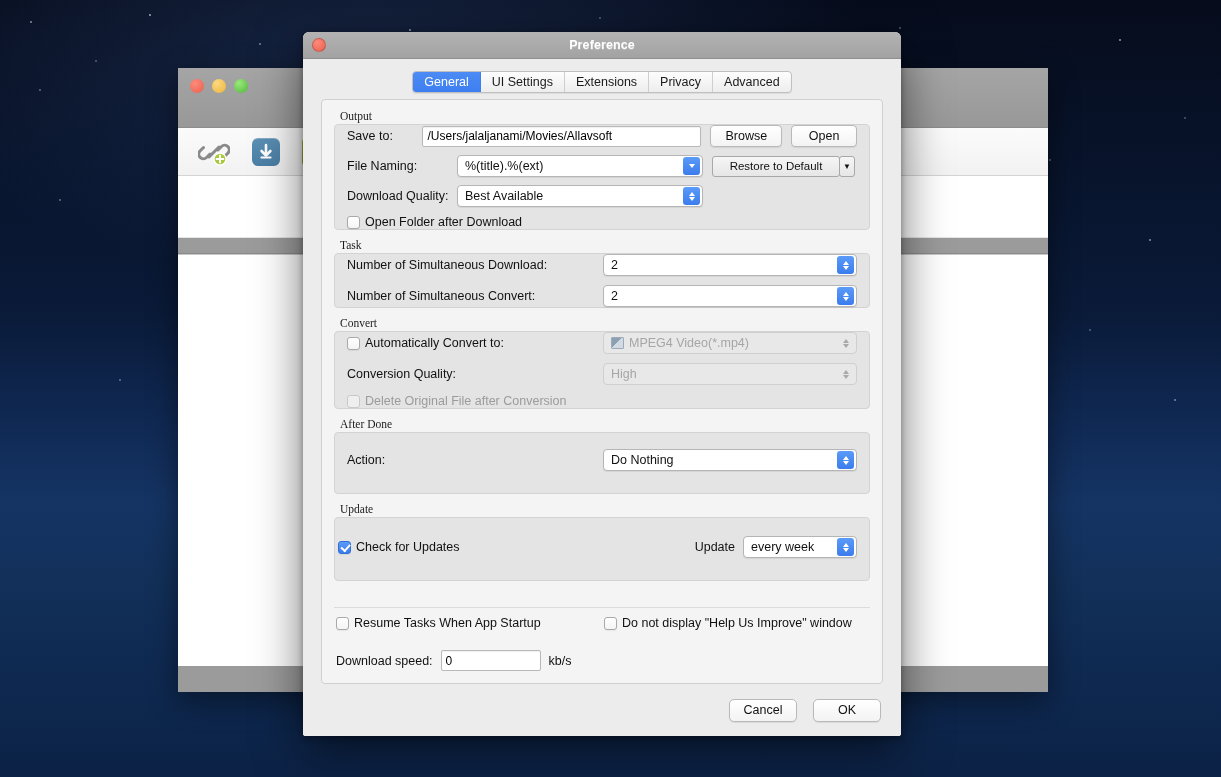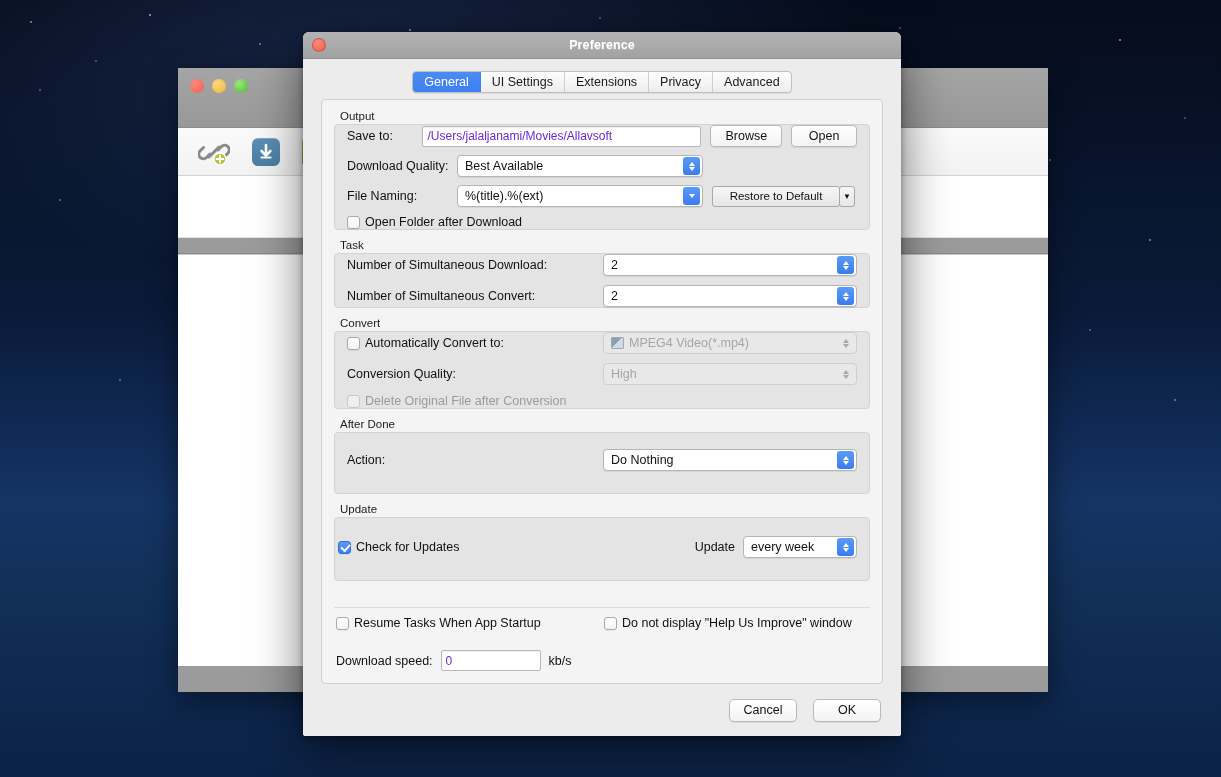--- a/index.html
+++ b/index.html
@@ -190,41 +190,41 @@
     border: 1px solid #d0d0d0;
     border-radius: 4px;
     padding: 10px 12px 0 12px;
     display: flex; flex-direction: column;
     position: relative;
   }
 
   .group { margin-bottom: 9px; }
   .group-label {
     font-size: 11.5px; color: #1b1b1b;
-    margin-left: 6px; margin-bottom: 2px;
+    margin-left: 6px; margin-bottom: 2px; font-family: Liberation Serif, serif;
   }
   .group-box {
     background: #e4e4e4;
     border: 1px solid #d3d3d3;
     border-radius: 4px;
     padding: 0 12px;
   }
 
   .row { display: flex; align-items: center; margin-bottom: 8px; }
   .row:last-child { margin-bottom: 0; }
   .lbl { font-size: 12.5px; color: #111; white-space: nowrap; }
 
   
   .tinput {
     background: #ffffff;
     border: 1px solid #b8b8b8;
     border-radius: 2px;
     height: 21px;
     font-size: 12px;
-    color: #6d28d9;
+    color: #000000;
     padding: 0 4px;
     display: flex; align-items: center;
     box-shadow: inset 0 1px 1px rgba(0,0,0,.06);
   }
 
   
   .btn {
     height: 22px;
     min-width: 62px;
     background: linear-gradient(to bottom, #ffffff, #f3f3f3);
@@ -431,40 +431,40 @@
         <div class="group-box">
 
           <div class="row">
             <span class="lbl" style="width:78px">Save to:</span>
             <span class="tinput" style="width:288px">/Users/jalaljanami/Movies/Allavsoft</span>
             <span class="btn" style="margin-left:9px;width:74px">Browse</span>
             <span class="btn" style="margin-left:9px;width:68px">Open</span>
           </div>
 
           <div class="row">
+            <span class="lbl" style="width:110px">File Naming:</span>
+            <span class="popup" style="width:246px">
+              <span>%(title).%(ext)</span>
+              <span class="chev">
+                <i class="arrow-dn"></i>
+              </span>
+            </span>
+            <span class="btn flat" style="margin-left:9px;width:128px;height:21px">Restore to Default</span>
+            <span class="btn flat" style="width:16px;min-width:16px;height:21px;margin-left:-1px;font-size:8px">▼</span>
+          </div>
+
+          <div class="row">
             <span class="lbl" style="width:110px">Download Quality:</span>
             <span class="popup" style="width:246px">
               <span>Best Available</span>
               <span class="stepper">
                 <i class="arrow-up"></i>
                   <i class="arrow-dn"></i>
               </span>
             </span>
-          </div>
-
-          <div class="row">
-            <span class="lbl" style="width:110px">File Naming:</span>
-            <span class="popup" style="width:246px">
-              <span>%(title).%(ext)</span>
-              <span class="chev">
-                <i class="arrow-dn"></i>
-              </span>
-            </span>
-            <span class="btn flat" style="margin-left:9px;width:128px;height:21px">Restore to Default</span>
-            <span class="btn flat" style="width:16px;min-width:16px;height:21px;margin-left:-1px;font-size:8px">▼</span>
           </div>
 
           <div class="row cb-row">
             <span class="cb"></span>
             <span class="cb-label">Open Folder after Download</span>
           </div>
 
         </div>
       </div>
 

